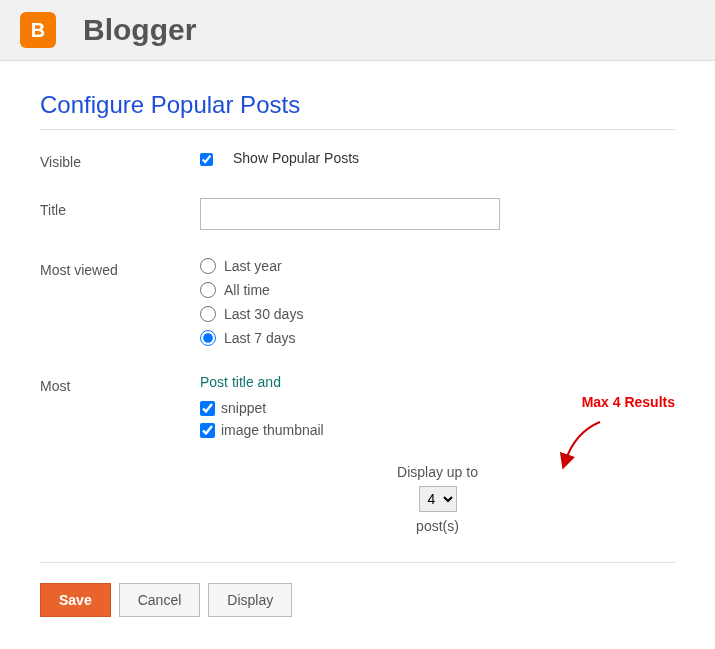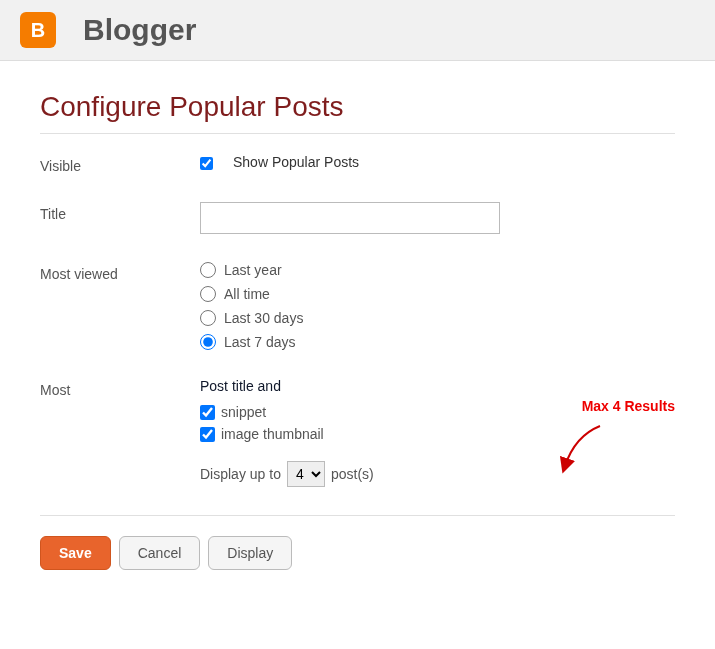--- a/index.html
+++ b/index.html
@@ -40,22 +40,22 @@
 
     
     .main-content {
       background: white;
       margin: 0;
       padding: 30px 40px 40px 40px;
       min-height: 590px;
     }
 
     .page-title {
-      font-size: 28px;
-      color: #7f1d1d;
+      font-size: 24px;
+      color: #1d4ed8;
       font-weight: normal;
       margin-bottom: 20px;
       padding-bottom: 10px;
       border-bottom: 1px solid #e0e0e0;
     }
 
     .form-section {
       margin-top: 20px;
     }
 
@@ -116,21 +116,21 @@
     }
 
     
     .show-section {
       display: flex;
       flex-direction: column;
       gap: 6px;
       position: relative;
     }
     .show-post-title {
-      color: #0f172a;
+      color: #0f766e;
       margin-bottom: 4px;
     }
     .checkbox-label-row {
       display: flex;
       align-items: center;
       gap: 6px;
     }
     .checkbox-label-row input[type="checkbox"] {
       width: 15px;
       height: 15px;
@@ -138,21 +138,22 @@
     }
     .checkbox-label-row label {
       color: #555;
       cursor: pointer;
     }
 
     .display-up-row {
       display: flex;
       align-items: center;
       gap: 6px;
-      margin-top: 13px;
+      margin-top: 20px;
+      flex-direction: column;
     }
     .display-up-row select {
       height: 26px;
       border: 1px solid #bbb;
       font-size: 14px;
       padding: 0 4px;
       cursor: pointer;
     }
     .display-up-row span {
       color: #555;
@@ -184,21 +185,21 @@
     .button-row {
       display: flex;
       gap: 8px;
       align-items: center;
       margin-top: 10px;
     }
     .btn {
       padding: 8px 18px;
       font-size: 14px;
       cursor: pointer;
-      border-radius: 6px;
+      border-radius: 0;
       border: 1px solid #bbb;
       background: #f5f5f5;
       color: #555;
     }
     .btn-save {
       background: #e8642c;
       border-color: #d0551e;
       color: white;
       font-weight: bold;
     }

